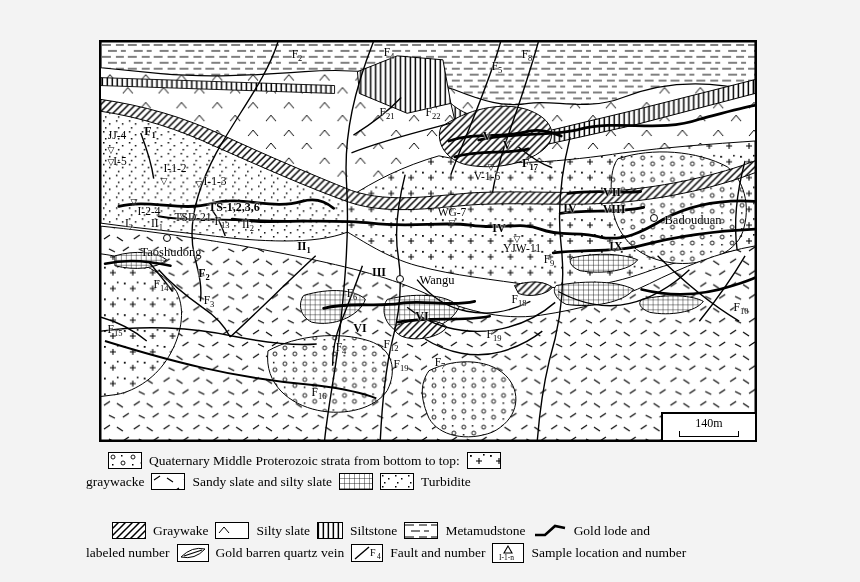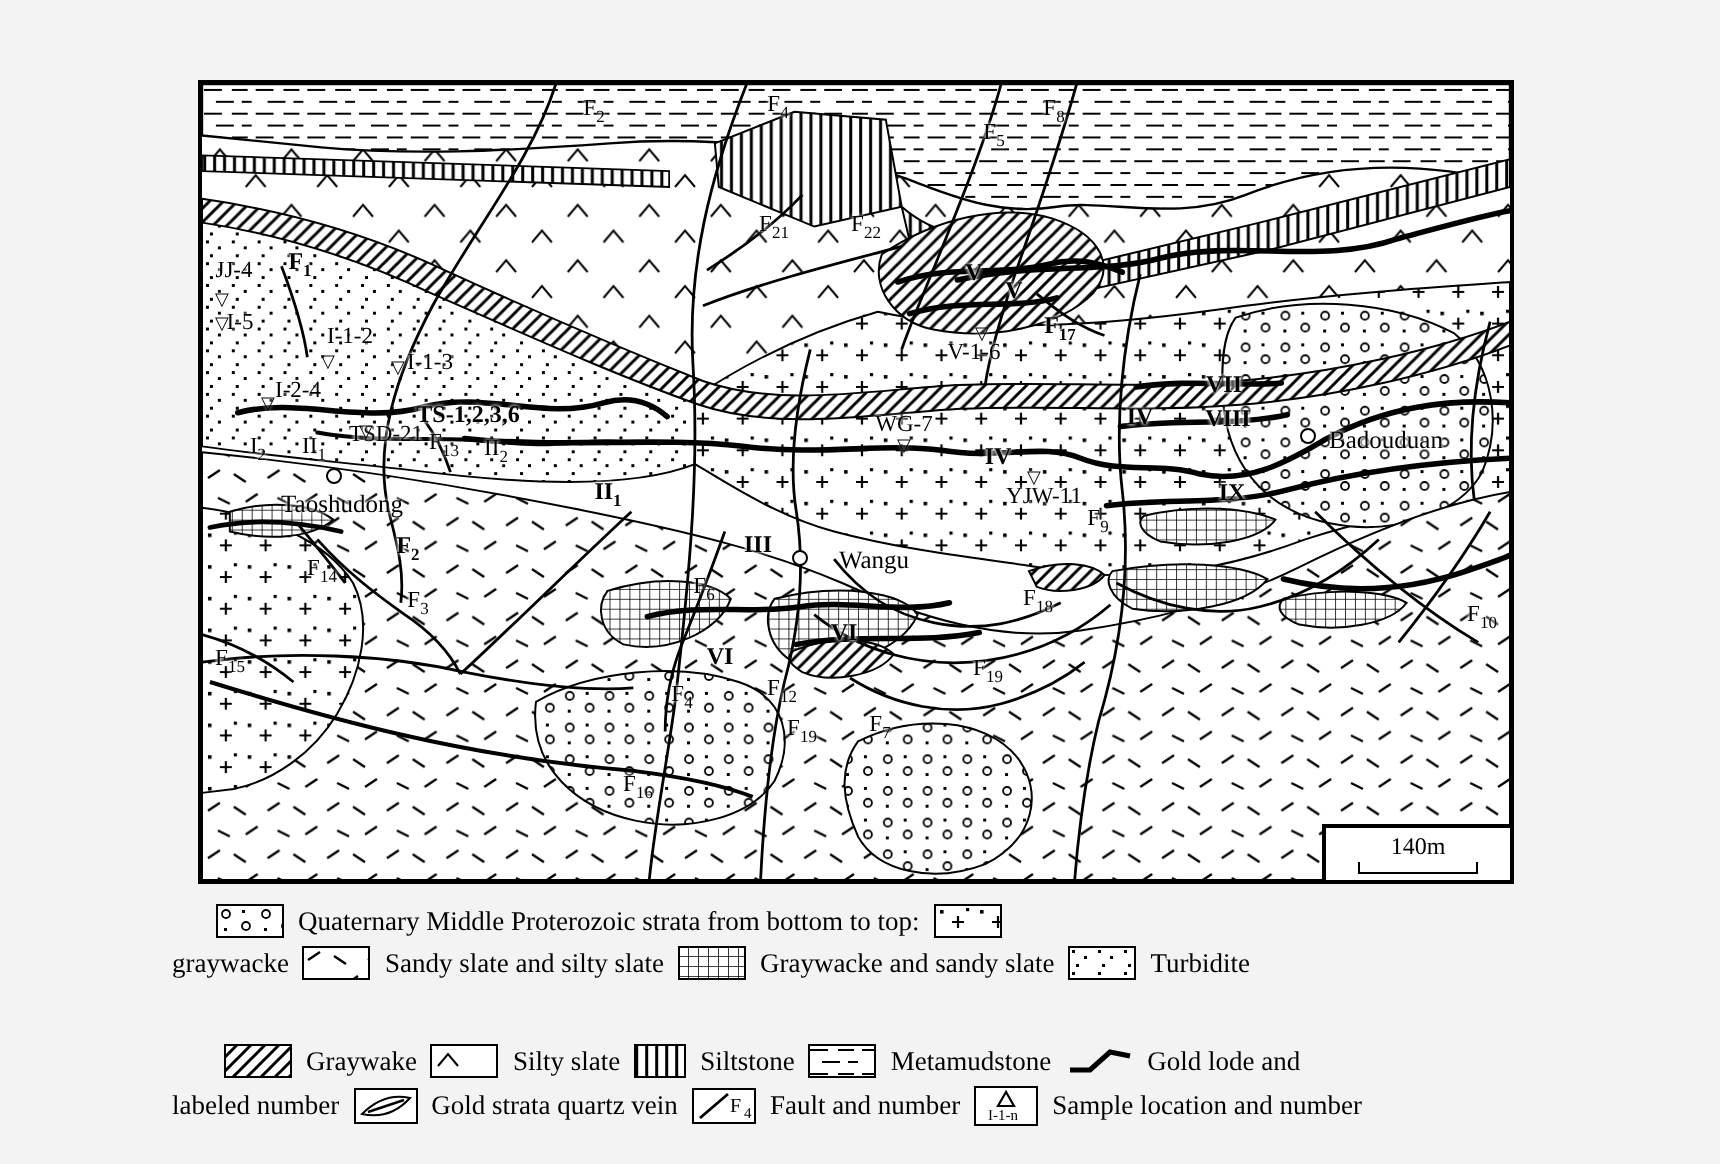--- a/index.html
+++ b/index.html
@@ -155,21 +155,21 @@
         <div class="map-label" style="left: 288px; top: 12px;">F<sub>4</sub></div>
         <div class="map-label" style="left: 396px; top: 26px;">F<sub>5</sub></div>
         <div class="map-label" style="left: 426px; top: 14px;">F<sub>8</sub></div>
         <div class="map-label" style="left: 286px; top: 72px;">F<sub>21</sub></div>
         <div class="map-label" style="left: 332px; top: 72px;">F<sub>22</sub></div>
         <div class="map-label" style="left: 16px; top: 94px;">JJ-4</div>
         <div class="map-label bold" style="left: 49px; top: 90px;">F<sub>1</sub></div>
         <div class="map-label" style="left: 19px; top: 120px;">I-5</div>
         <div class="map-label" style="left: 74px; top: 127px;">I-1-2</div>
         <div class="map-label" style="left: 114px; top: 140px;">I-1-3</div>
-        <div class="map-label" style="left: 48px; top: 154px; text-align: center;">I-2-4</div>
+        <div class="map-label" style="left: 48px; top: 170px; text-align: center;">I-2-4</div>
         <div class="map-label bold" style="left: 133px; top: 165px;">TS-1,2,3,6</div>
         <div class="map-label" style="left: 92px; top: 176px;">TSD-21</div>
         <div class="map-label" style="left: 28px; top: 183px;">I<sub>2</sub></div>
         <div class="map-label" style="left: 56px; top: 183px;">II<sub>1</sub></div>
         <div class="map-label" style="left: 121px; top: 181px;">F<sub>13</sub></div>
         <div class="map-label" style="left: 147px; top: 184px;">II<sub>2</sub></div>
         <div class="map-label bold" style="left: 203px; top: 205px;">II<sub>1</sub></div>
         <div class="map-label bold" style="left: 278px; top: 230px;">III</div>
         <div class="map-label" style="left: 251px; top: 253px;">F<sub>6</sub></div>
         <div class="map-label bold" style="left: 321px; top: 274px;">VI</div>
@@ -243,21 +243,20 @@
         <svg width="34" height="17">
             <rect x="0.5" y="0.5" width="33" height="16" fill="url(#pat-sandy)" stroke="#000"></rect>
           </svg>
       </span>
       <span>Sandy slate and silty slate</span>
       <span class="sw">
         <svg width="34" height="17">
             <rect x="0.5" y="0.5" width="33" height="16" fill="url(#pat-grid)" stroke="#000"></rect>
           </svg>
       </span>
-      <span>Graywacke and sandy slate</span>
       <span class="sw">
         <svg width="34" height="17">
             <rect x="0.5" y="0.5" width="33" height="16" fill="url(#pat-dots2)" stroke="#000"></rect>
           </svg>
       </span>
       <span>Turbidite</span>
     </div>
 
     <div class="lrow indent3">
       <span class="sw">
@@ -294,21 +293,21 @@
 
     <div class="lrow">
       <span>labeled number</span>
       <span class="sw">
         <svg width="32" height="18">
           <rect x="0.5" y="0.5" width="31" height="17" fill="#fff" stroke="#000"></rect>
           <path d="M4,13 Q15,2 28,5 Q18,16 4,13 Z" fill="#fff" stroke="#000" stroke-width="1"></path>
           <path d="M7,12 L25,6" stroke="#000" stroke-width="1.2"></path>
         </svg>
       </span>
-      <span>Gold strata quartz vein</span>
+      <span>Gold barren quartz vein</span>
       <span class="sw">
         <svg width="32" height="18">
           <rect x="0.5" y="0.5" width="31" height="17" fill="#fff" stroke="#000"></rect>
           <path d="M4,15 L18,3" stroke="#000" stroke-width="1.4"></path>
           <text x="19" y="12" font-size="10" font-family="Liberation Serif, serif">F</text>
           <text x="26" y="15" font-size="7.5" font-family="Liberation Serif, serif">4</text>
         </svg>
       </span>
       <span>Fault and number</span>
       <span class="sw">

